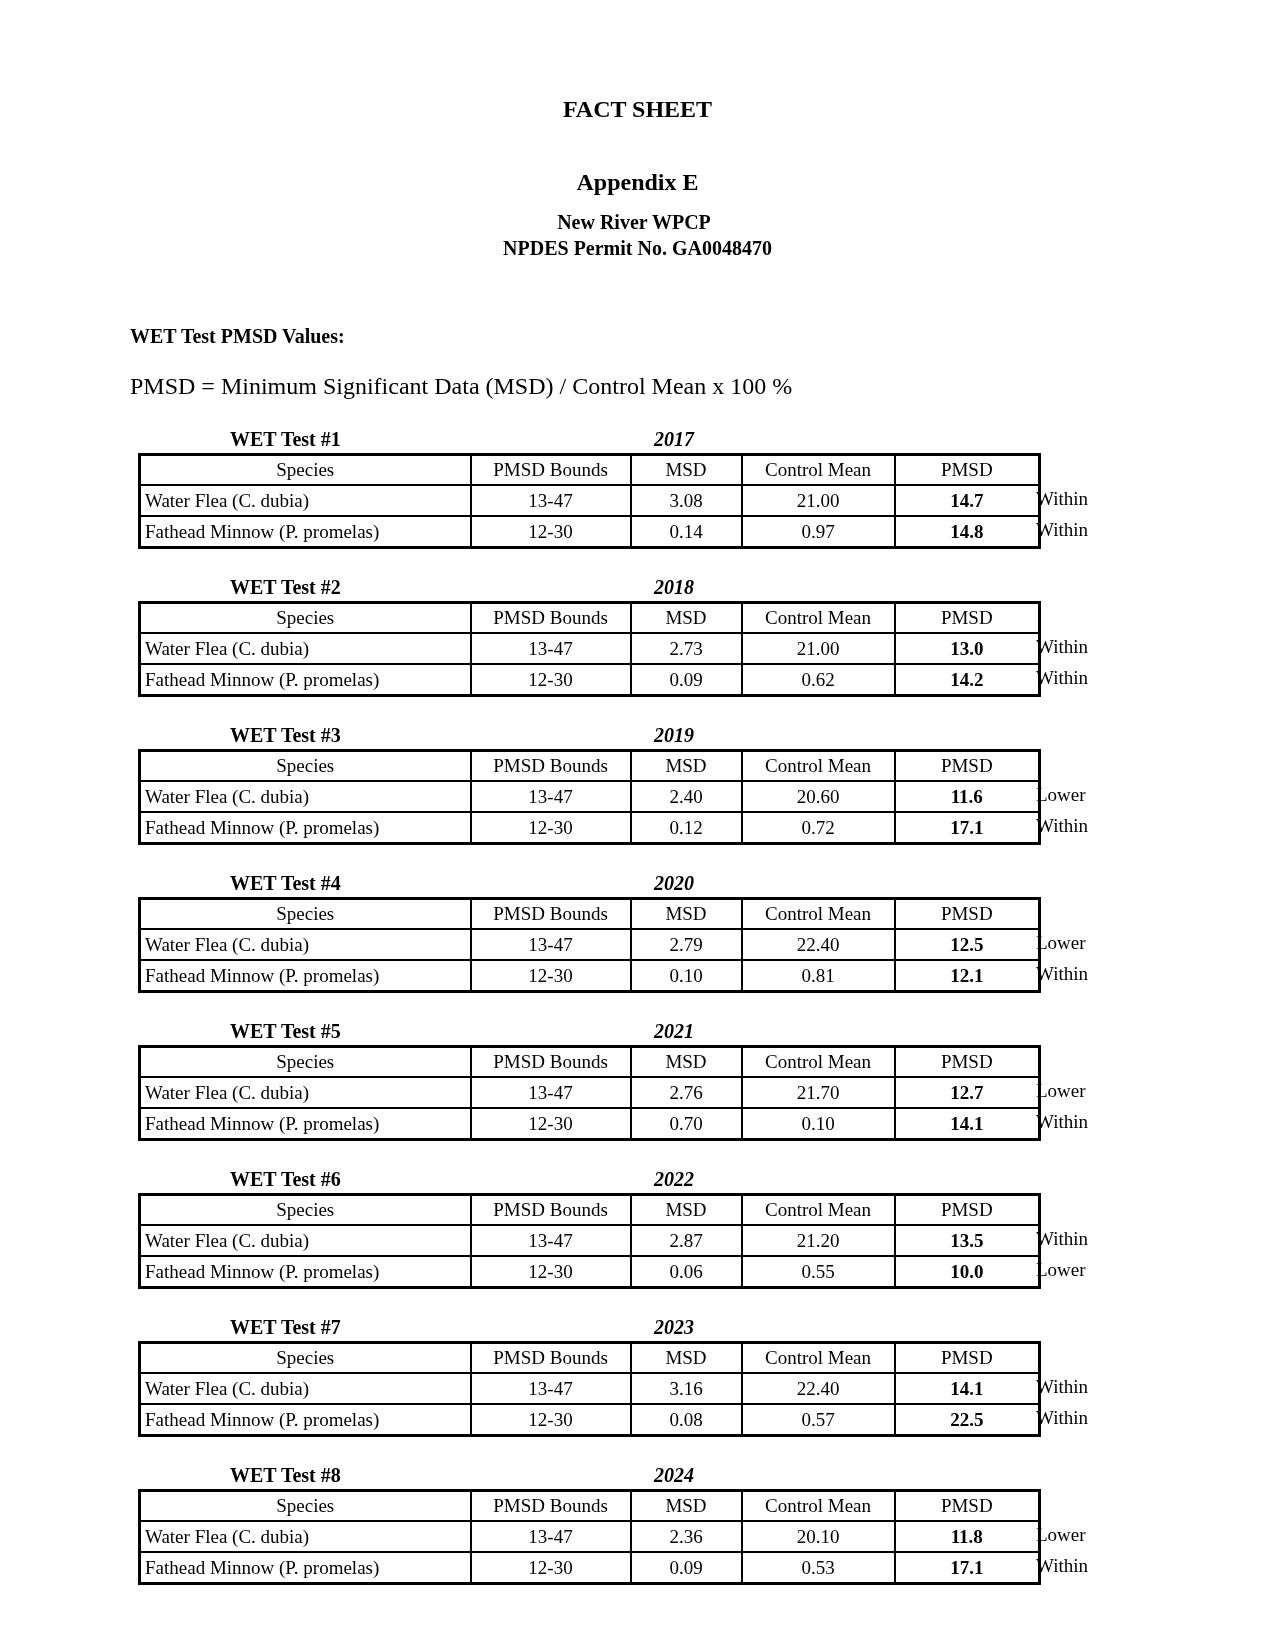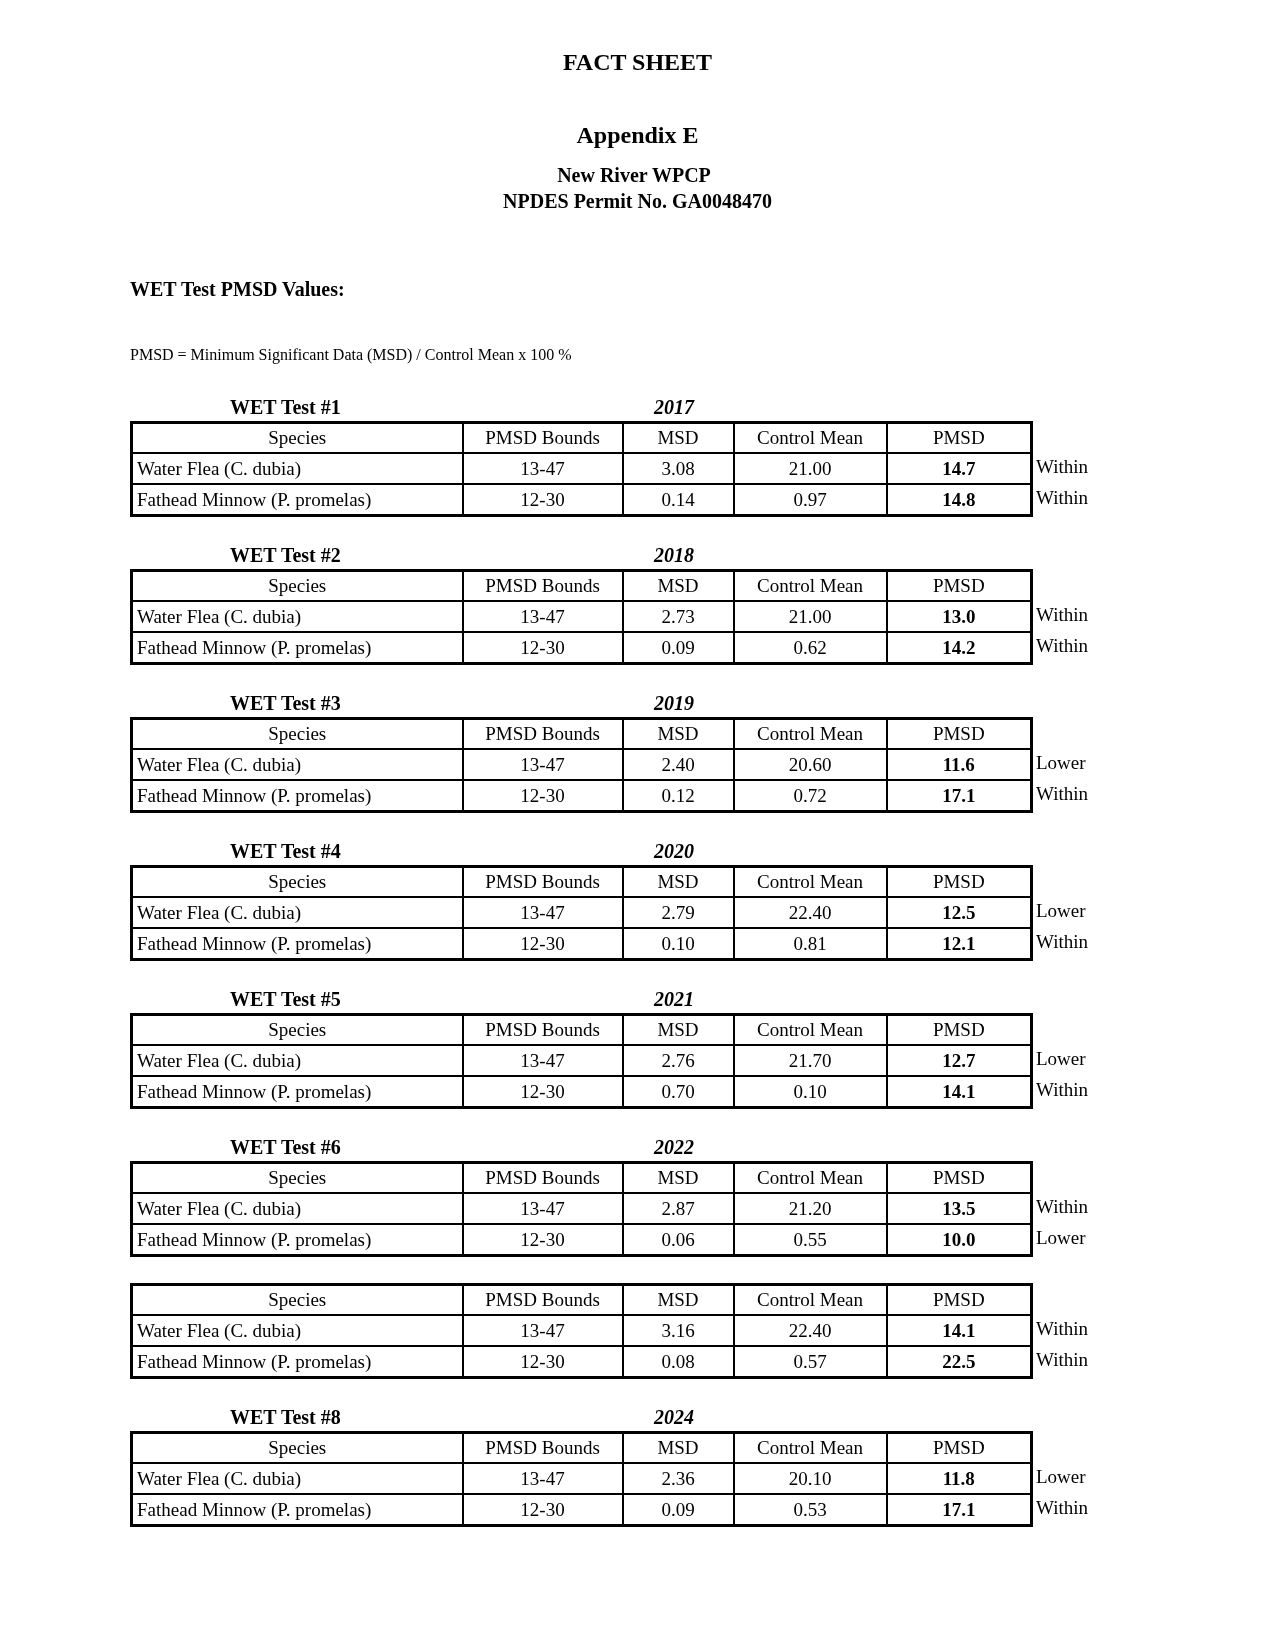--- a/index.html
+++ b/index.html
@@ -7,21 +7,21 @@
     padding: 0;
     background: #ffffff;
     color: #000000;
     font-family: "Liberation Serif", serif;
   }
   .page {
     position: relative;
     width: 1275px;
     height: 1650px;
     box-sizing: border-box;
-    padding-top: 48px;
+    padding-top: 95px;
     overflow: hidden;
   }
   .doc-title {
     margin: 0;
     text-align: center;
     font-size: 24px;
     font-weight: bold;
     line-height: 28px;
   }
   .appendix-title {
@@ -45,22 +45,22 @@
     font-weight: bold;
     line-height: 23px;
   }
   .section-heading {
     margin: 65px 0 0 130px;
     font-size: 20px;
     font-weight: bold;
     line-height: 23px;
   }
   .formula {
-    margin: 42px 0 0 130px;
-    font-size: 16px;
+    margin: 27px 0 0 130px;
+    font-size: 24px;
     line-height: 23px;
   }
   .tests {
     margin: 29px 0 0 130px;
   }
   .test-block {
     margin-bottom: 26px;
   }
   .test-caption {
     position: relative;
@@ -73,20 +73,21 @@
   }
   .test-name { position: absolute; left: 100px; top: 0; }
   .test-year { position: absolute; left: 524px; top: 0; font-style: italic; }
   .table-wrap { position: relative; width: 900px; }
   table.pmsd-table {
     width: 900px;
     border-collapse: collapse;
     border: 3px solid #000;
     table-layout: fixed;
     font-size: 19px;
+    margin-left: 8px;
   }
   table.pmsd-table col.c-species { width: 331px; }
   table.pmsd-table col.c-bounds  { width: 160px; }
   table.pmsd-table col.c-msd     { width: 111px; }
   table.pmsd-table col.c-mean    { width: 153px; }
   table.pmsd-table col.c-pmsd    { width: 145px; }
   table.pmsd-table th {
     border: 2px solid #000;
     font-weight: normal;
     text-align: center;
@@ -403,20 +404,24 @@
         </tbody>
       </table>
       <div class="status-col">
         <div class="status">Within</div>
         <div class="status">Lower</div>
       </div>
     </div>
   </div>
 
   <div class="test-block">
+    <div class="test-caption">
+      <span class="test-name">WET Test #7</span>
+      <span class="test-year">2023</span>
+    </div>
     <div class="table-wrap">
       <table class="pmsd-table">
         <colgroup>
           <col class="c-species">
               <col class="c-bounds">
               <col class="c-msd">
               <col class="c-mean">
               <col class="c-pmsd">
         </colgroup>
         <thead>

